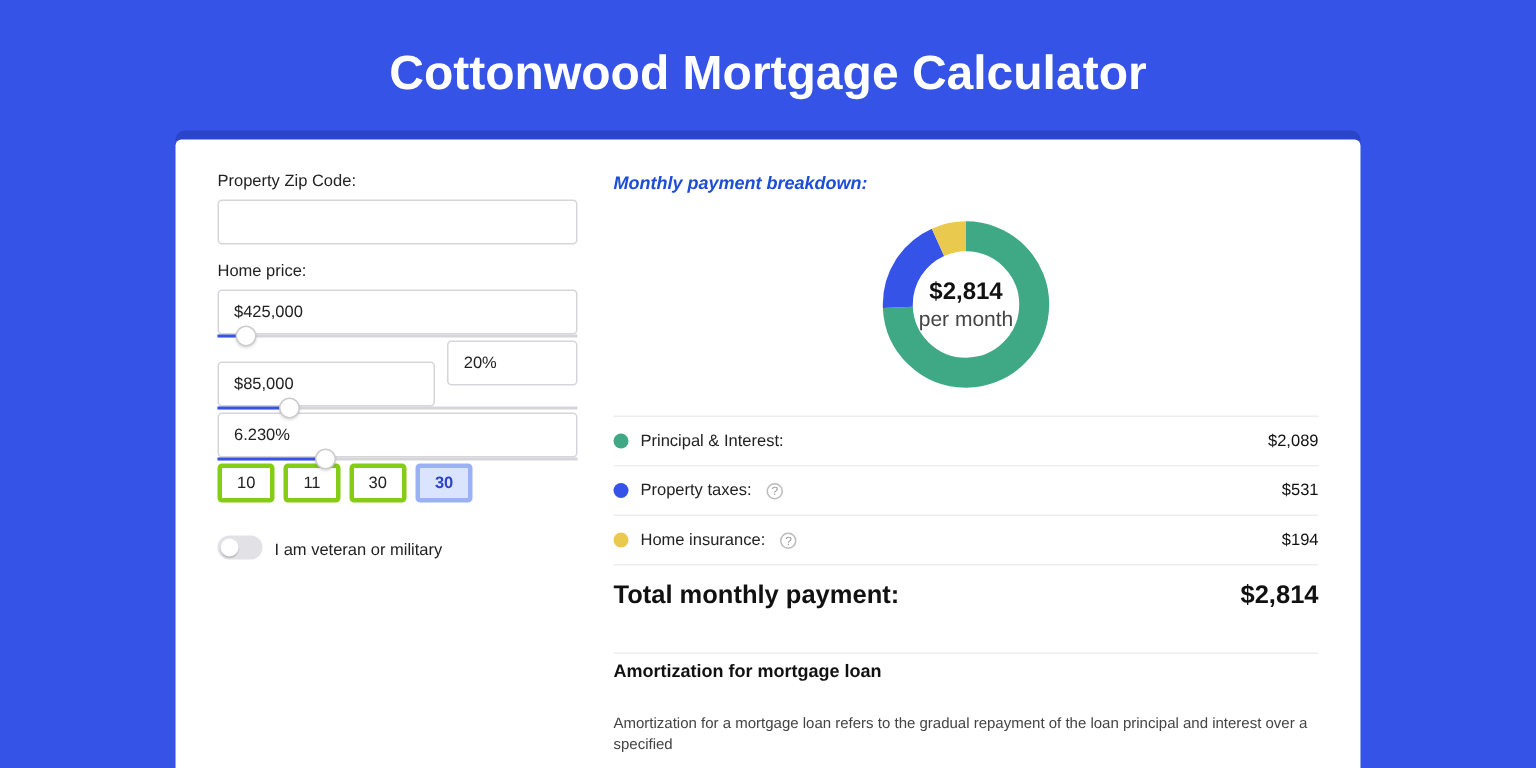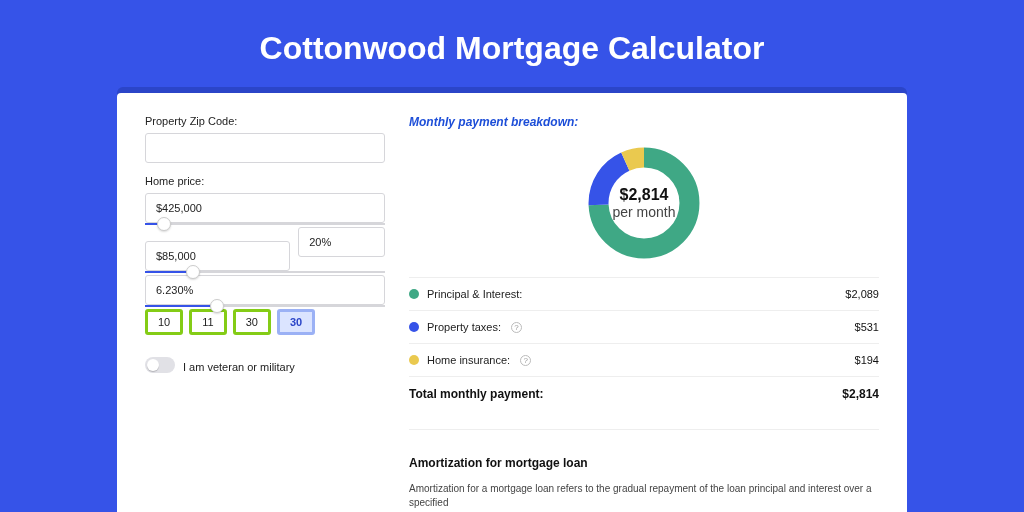--- a/index.html
+++ b/index.html
@@ -186,32 +186,32 @@
     justify-content: center;
     font-size: 8px;
     color: #999;
     margin-left: 2px;
   }
   .total-row {
     display: flex;
     justify-content: space-between;
     padding: 10px 0;
     border-top: 1px solid #eee;
-    font-size: 12px;
+    font-size: 17px;
     font-weight: 700;
     color: #111;
   }
   .amort-title {
     font-size: 12px;
     font-weight: 700;
     color: #111;
     margin-top: 18px;
-    padding-top: 26px;
+    padding-top: 4px;
     border-top: 1px solid #eee;
-    margin-bottom: 12px;
+    margin-bottom: 22px;
   }
   .amort-text {
     font-size: 10px;
     color: #444;
     line-height: 1.4;
   }
 </style>
 </head>
 <body>
 

